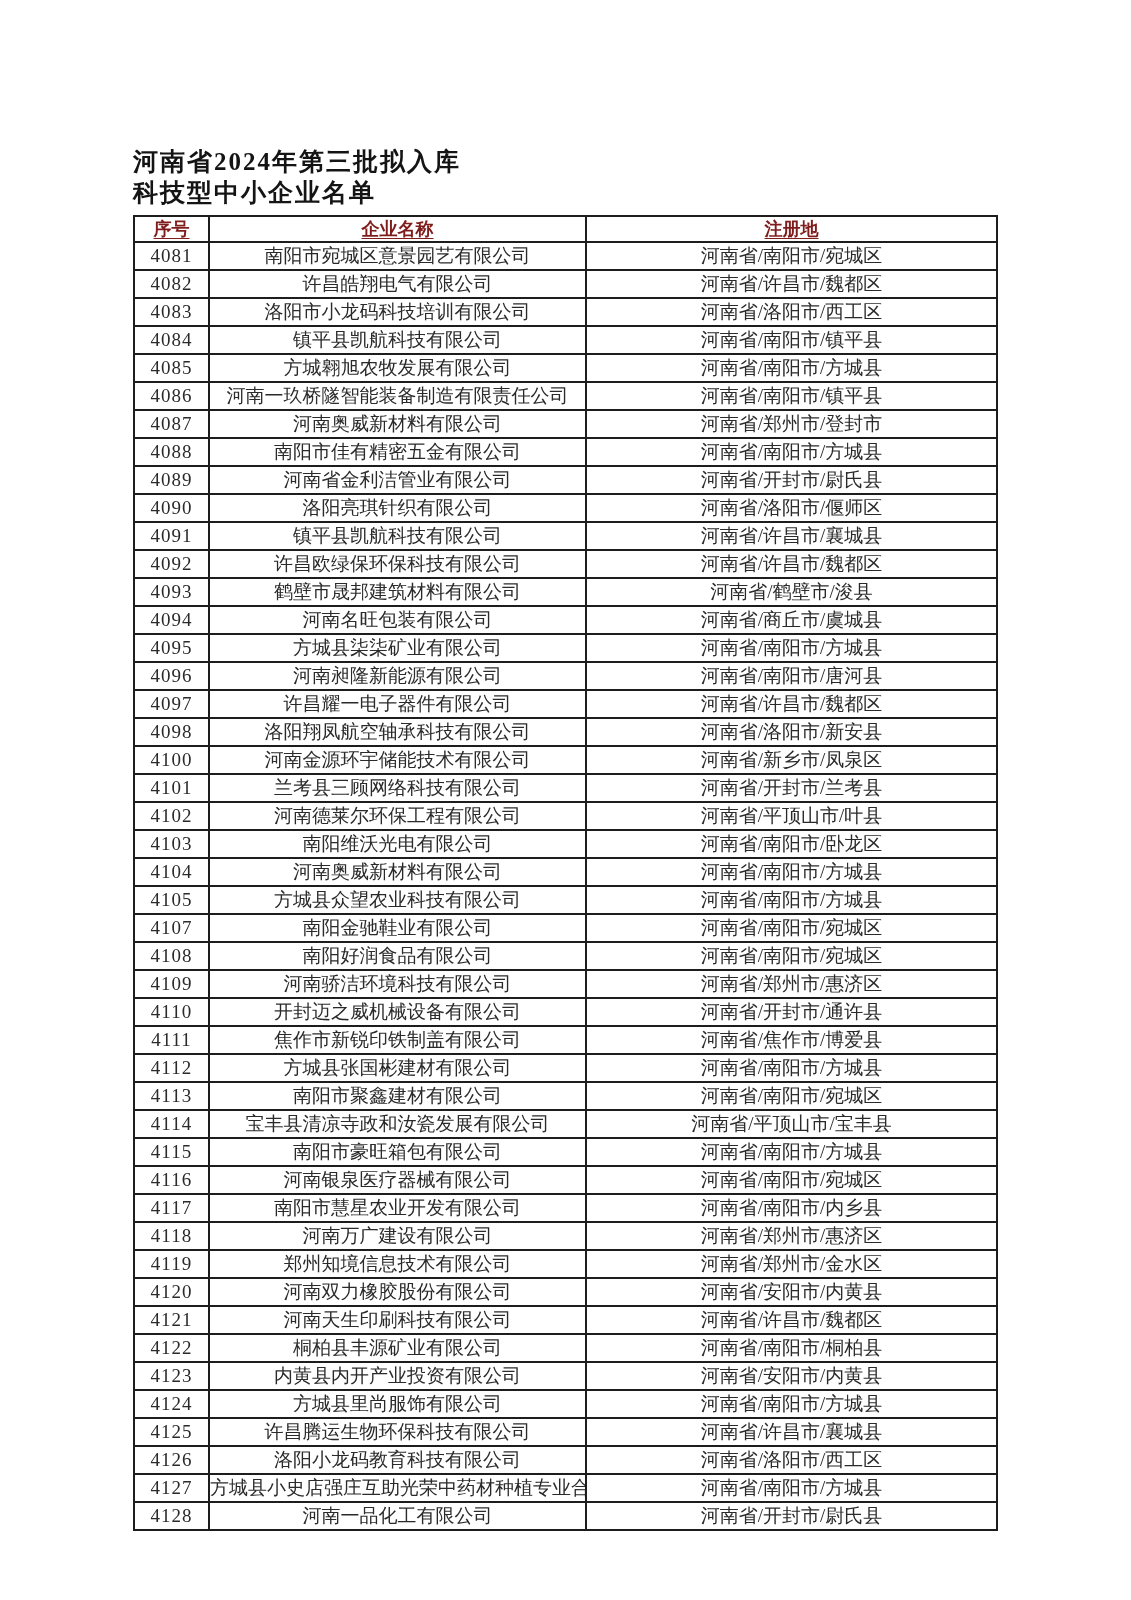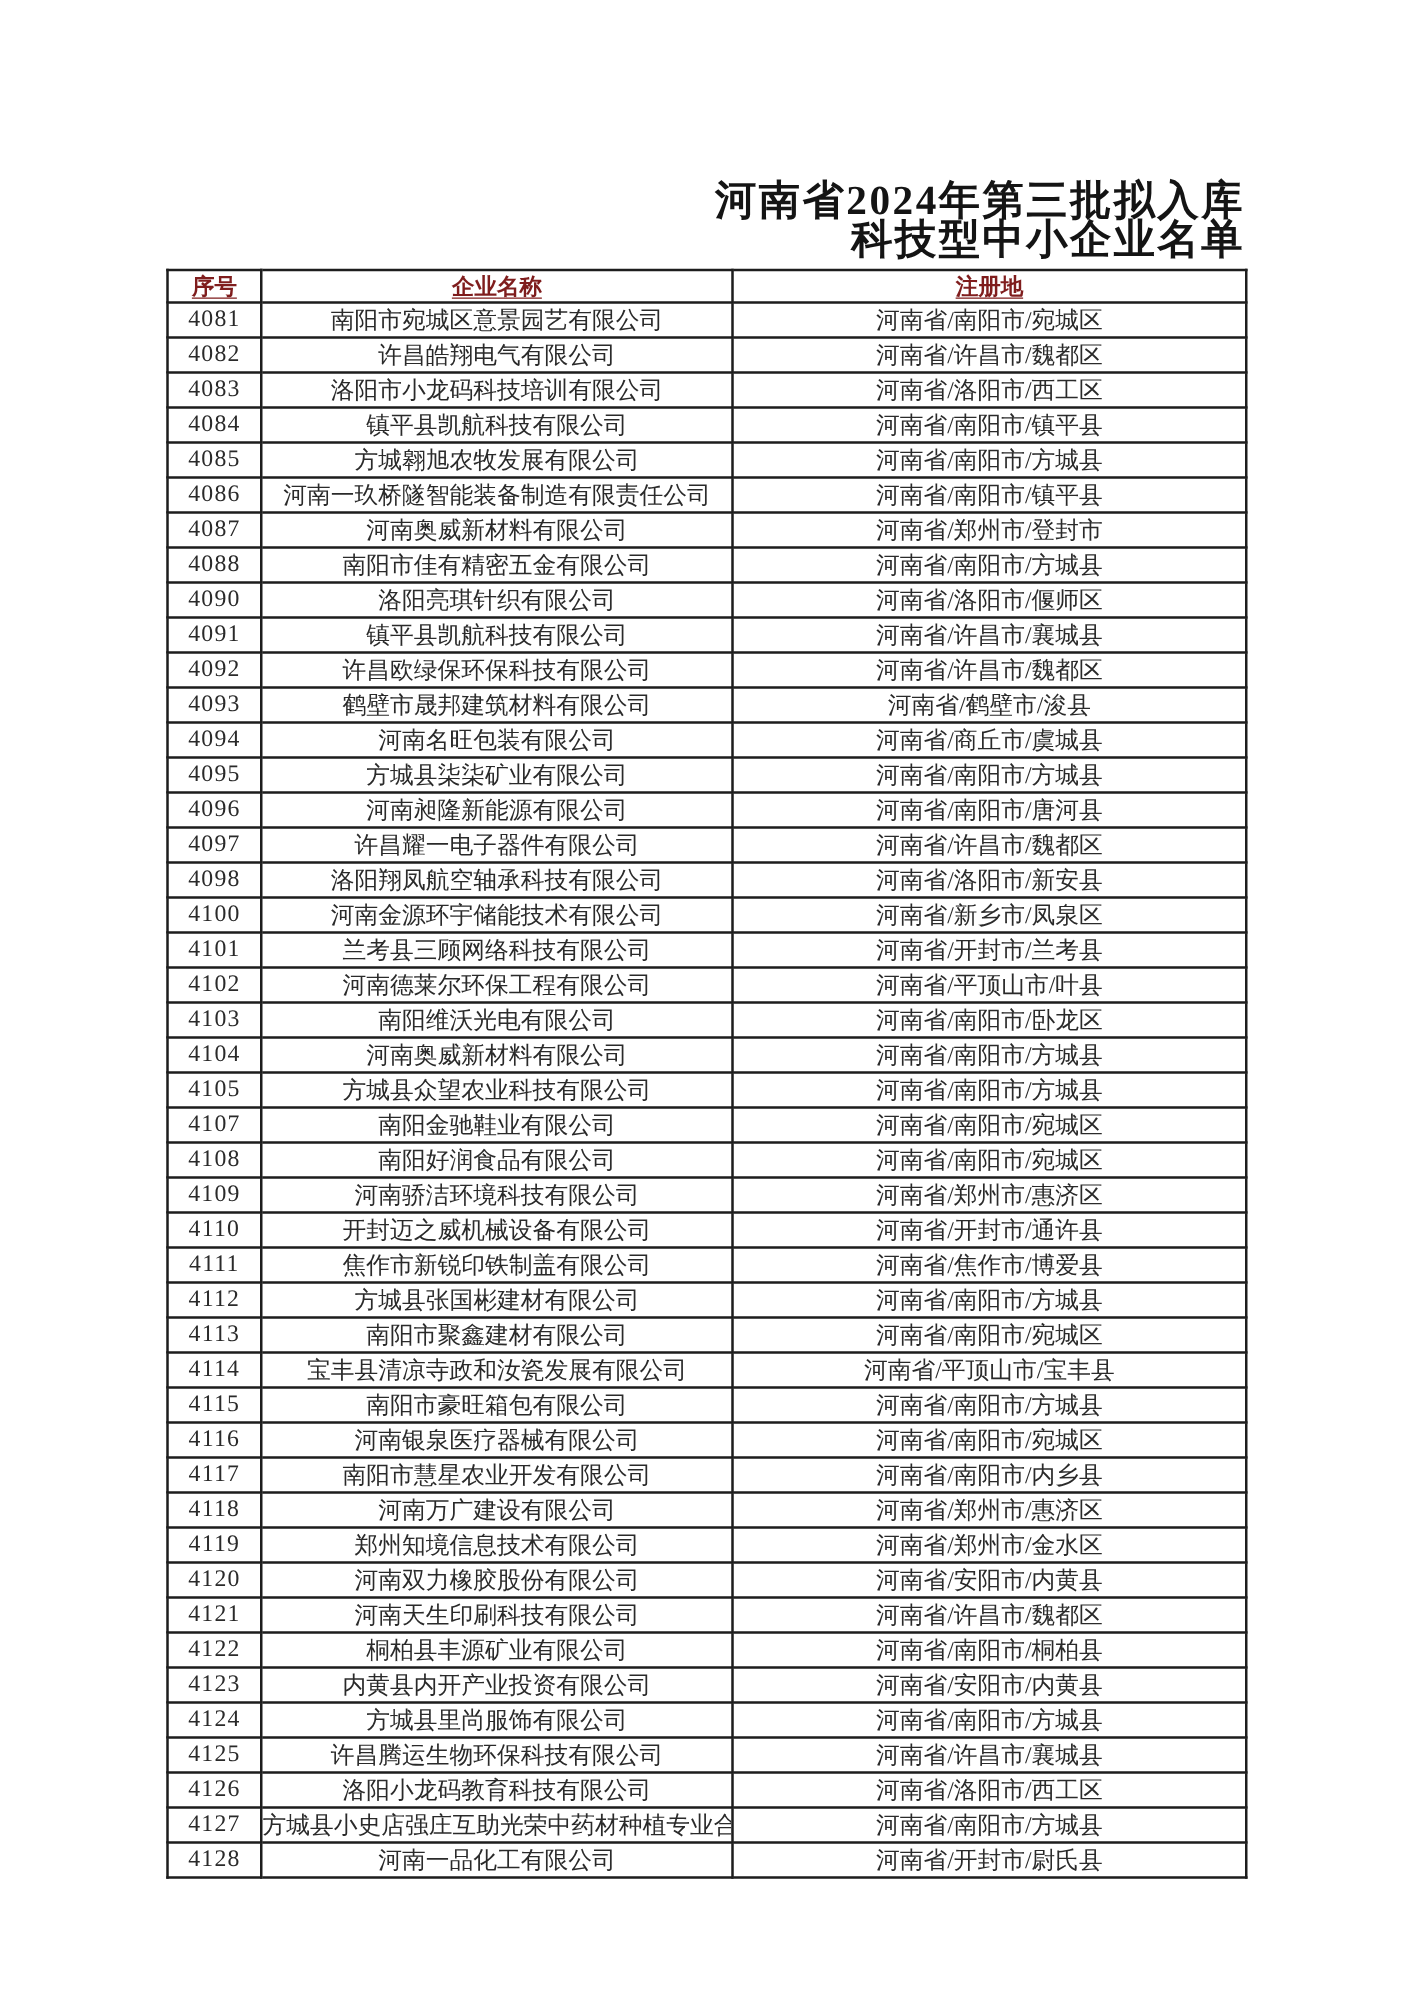--- a/index.html
+++ b/index.html
@@ -15,24 +15,24 @@
     font-family: "Liberation Serif", "DejaVu Serif", serif;
     color: #222222;
   }
   .sheet {
     position: absolute;
     left: 133px;
     top: 146px;
     width: 863px;
   }
   .doc-title {
-    text-align: right;
+    text-align: left;
     font-weight: bold;
     color: #141414;
-    font-size: 33px;
+    font-size: 25px;
     line-height: 31px;
     letter-spacing: 2px;
     font-family: "Liberation Serif", "DejaVu Serif", serif;
   }
   table.company-table {
     margin-top: 7px;
     width: 863px;
     border-collapse: collapse;
     table-layout: fixed;
   }
@@ -125,20 +125,25 @@
           <td class="serial">4087</td>
           <td class="company">河南奥威新材料有限公司</td>
           <td class="region">河南省/郑州市/登封市</td>
         </tr>
         <tr>
           <td class="serial">4088</td>
           <td class="company">南阳市佳有精密五金有限公司</td>
           <td class="region">河南省/南阳市/方城县</td>
         </tr>
         <tr>
+          <td class="serial">4089</td>
+          <td class="company">河南省金利洁管业有限公司</td>
+          <td class="region">河南省/开封市/尉氏县</td>
+        </tr>
+        <tr>
           <td class="serial">4090</td>
           <td class="company">洛阳亮琪针织有限公司</td>
           <td class="region">河南省/洛阳市/偃师区</td>
         </tr>
         <tr>
           <td class="serial">4091</td>
           <td class="company">镇平县凯航科技有限公司</td>
           <td class="region">河南省/许昌市/襄城县</td>
         </tr>
         <tr>

